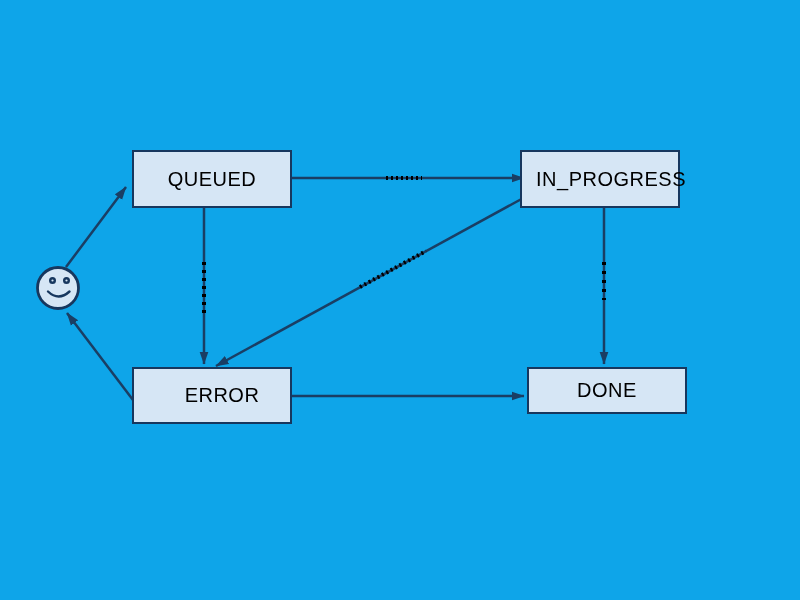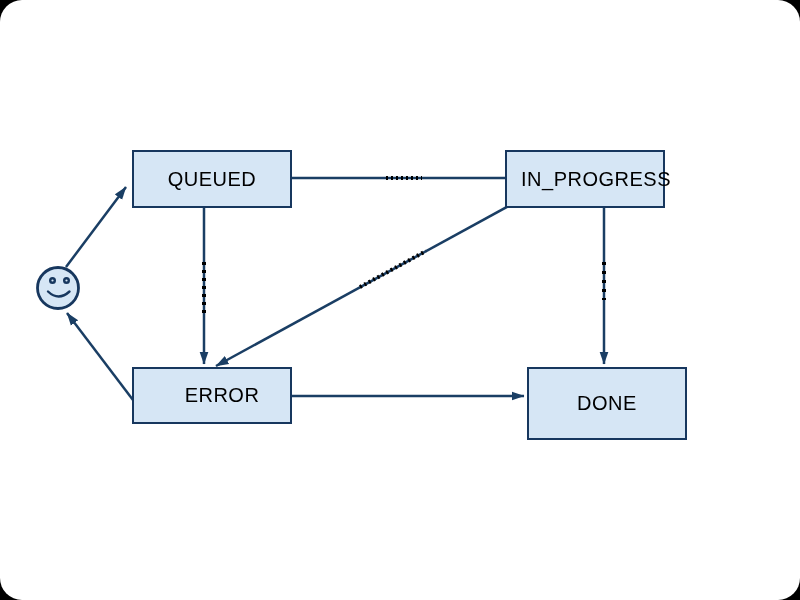--- a/index.html
+++ b/index.html
@@ -1,43 +1,42 @@
 <!DOCTYPE html>
 <html><head>
 <meta charset="utf-8">
 <style>
   html, body { margin: 0; padding: 0; }
   body { background: #000; }
   .stage {
     position: relative;
     width: 800px;
     height: 600px;
-    background: #ffffff;
+    background: #0ea5e9;
     overflow: hidden;
     font-family: "Liberation Sans", sans-serif;
-    border-radius: 22px;
   }
   .stage svg { position: absolute; left: 0; top: 0; }
   .node {
     position: absolute;
     box-sizing: border-box;
     background: #d6e6f5;
     border: 2.5px solid #17375e;
     display: flex;
     align-items: center;
     justify-content: center;
     color: #000000;
     font-size: 20px;
     letter-spacing: 0.5px;
     white-space: nowrap;
   }
   .node-queued      { left: 132px; top: 150px; width: 160px; height: 58px; }
-  .node-in-progress { left: 505px; top: 150px; width: 160px; height: 58px; padding-left: 22px; }
+  .node-in-progress { left: 520px; top: 150px; width: 160px; height: 58px; padding-left: 22px; }
   .node-error       { left: 132px; top: 367px; width: 160px; height: 57px; padding-left: 20px; }
-  .node-done        { left: 527px; top: 367px; width: 160px; height: 73px; }
+  .node-done        { left: 527px; top: 367px; width: 160px; height: 47px; }
 </style>
 </head>
 <body>
 
 <div class="stage">
 
   <svg width="800" height="600" viewBox="0 0 800 600">
     <defs>
       <marker id="arrow" markerUnits="userSpaceOnUse" markerWidth="14" markerHeight="12" refX="12.5" refY="5" orient="auto">
         <path d="M0,0.5 L13,5 L0,9.5 Z" fill="#1a3e64"></path>

